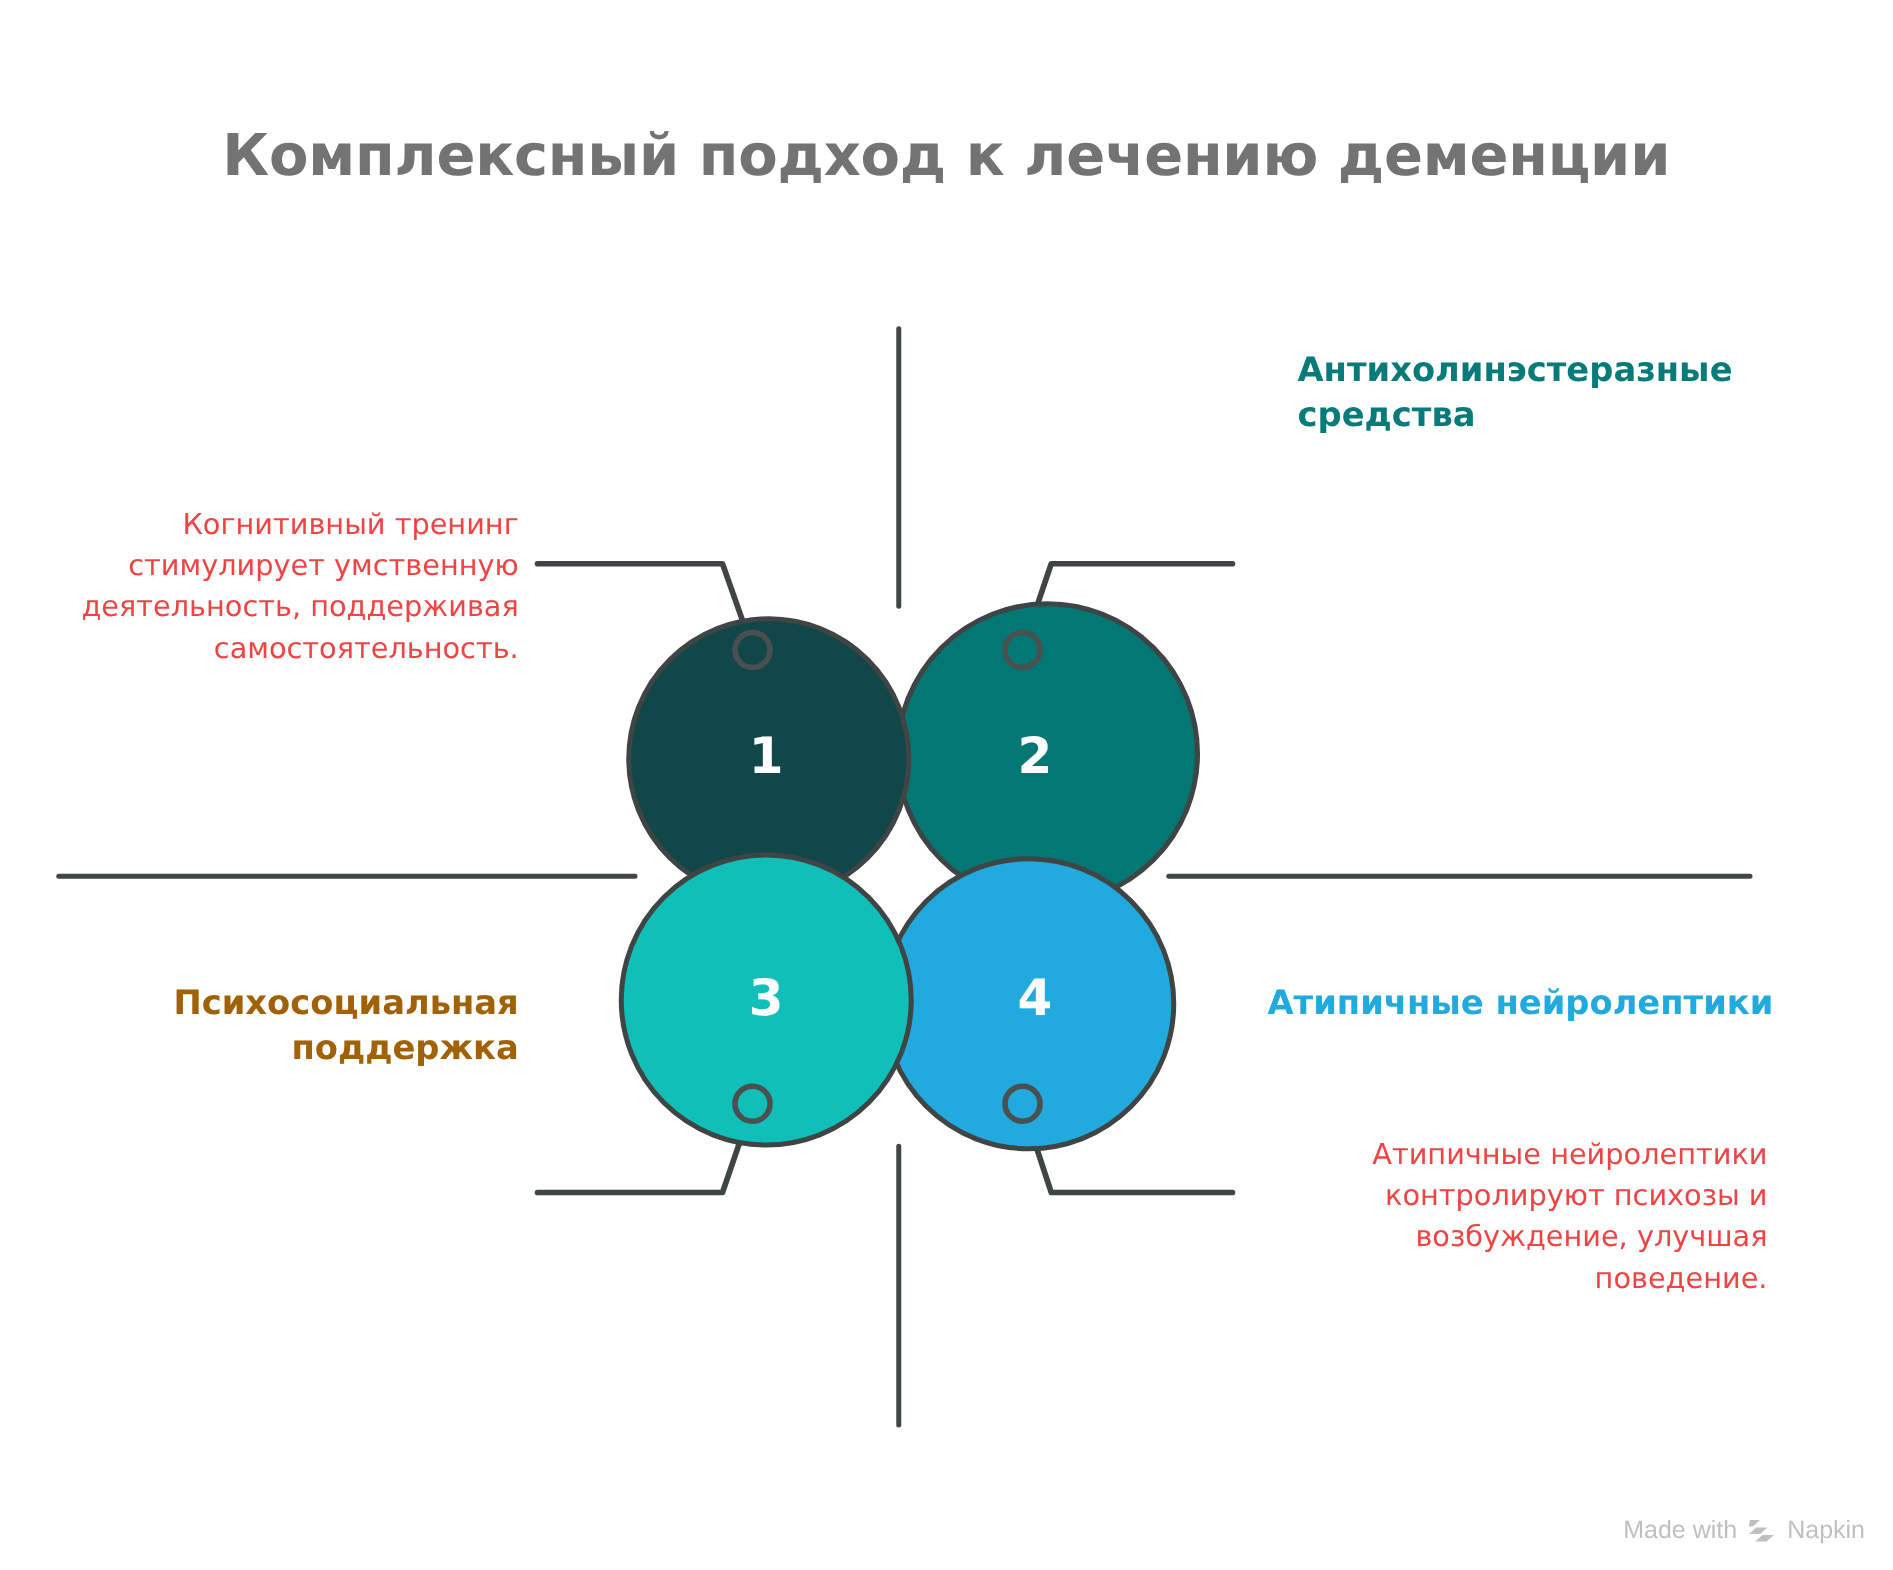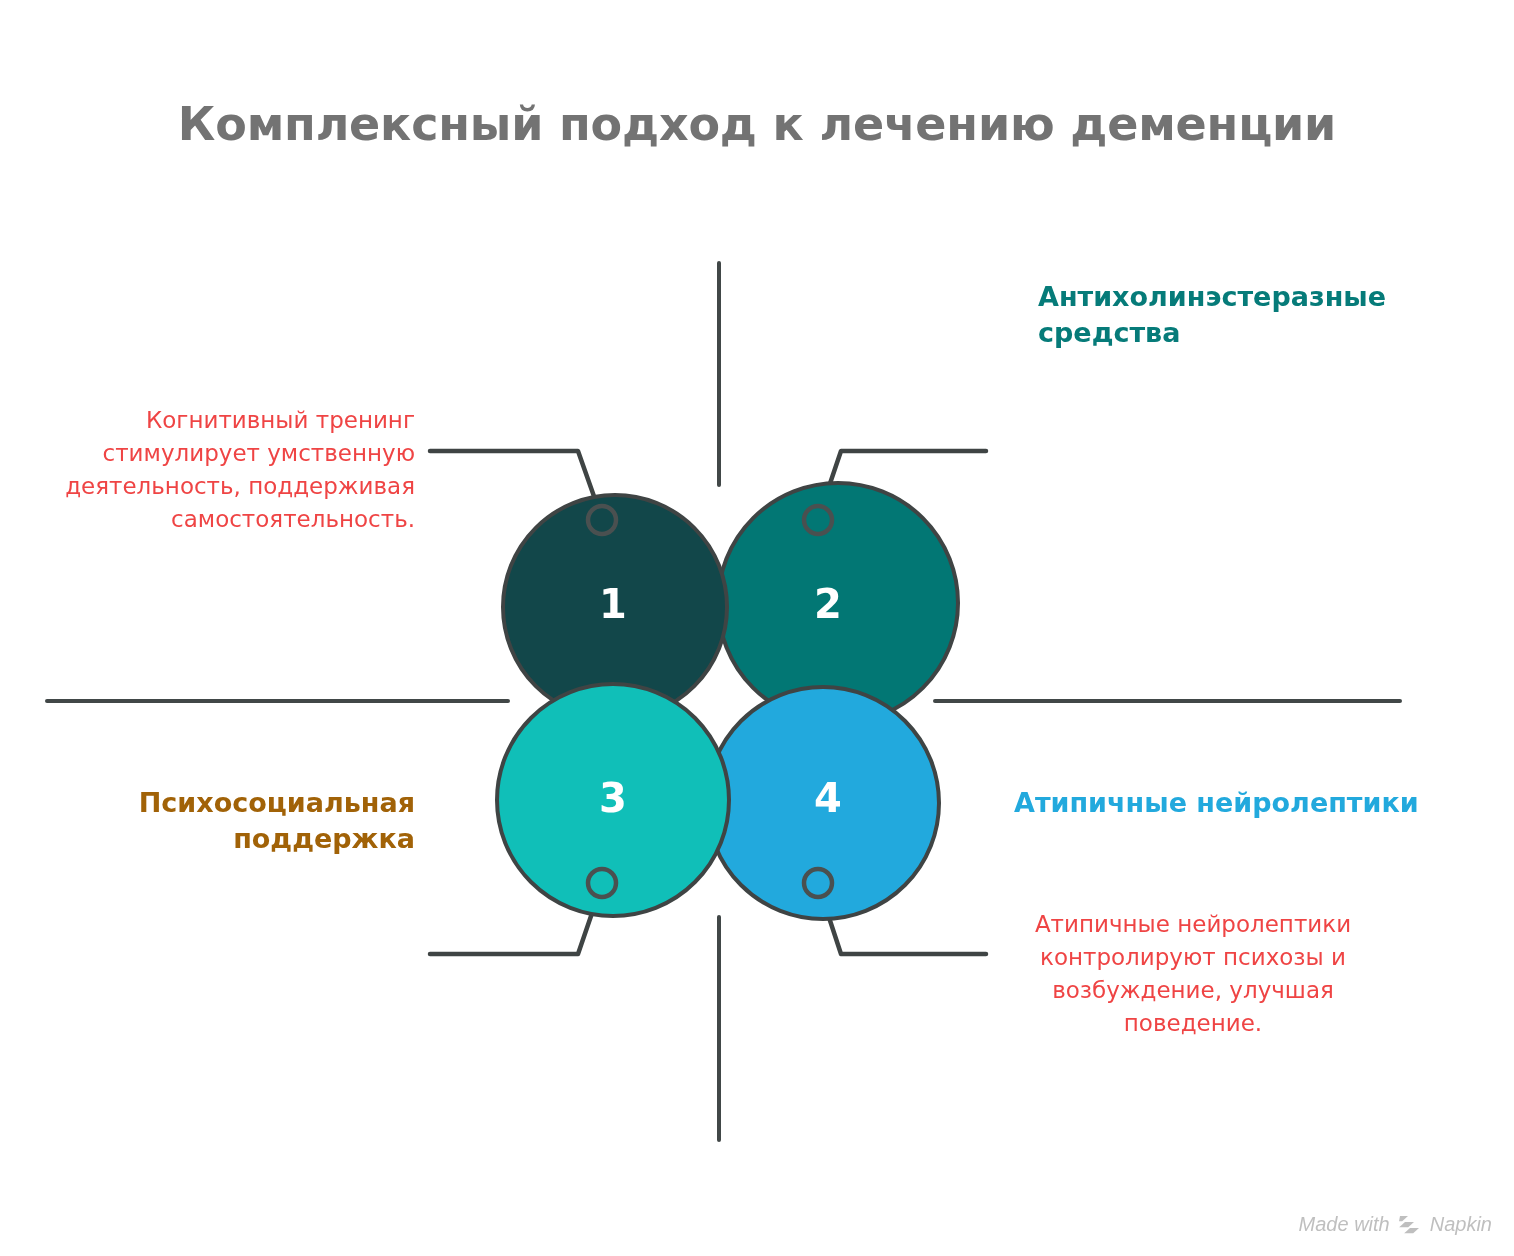--- a/index.html
+++ b/index.html
@@ -95,24 +95,24 @@
 
   
   #heading-4 {
     left: 1014px;
     top: 785px;
     width: 430px;
     text-align: left;
     color: #22a9dd;
   }
   #body-4 {
-    left: 1018px;
+    left: 1064px;
     top: 908px;
     width: 350px;
-    text-align: center;
+    text-align: right;
   }
 
   
   #cluster {
     position: absolute;
     left: 0;
     top: 0;
     width: 1514px;
     height: 1256px;
   }
@@ -121,21 +121,20 @@
   #watermark {
     position: absolute;
     right: 22px;
     bottom: 20px;
     display: flex;
     align-items: center;
     gap: 9px;
     color: #bfbfbf;
     font-size: 20px;
     font-family: "Liberation Sans", sans-serif;
-    font-style: italic;
   }
   #watermark .wm-logo {
     display: inline-block;
     width: 22px;
     height: 19px;
   }
 </style>
 </head>
 <body>
 

